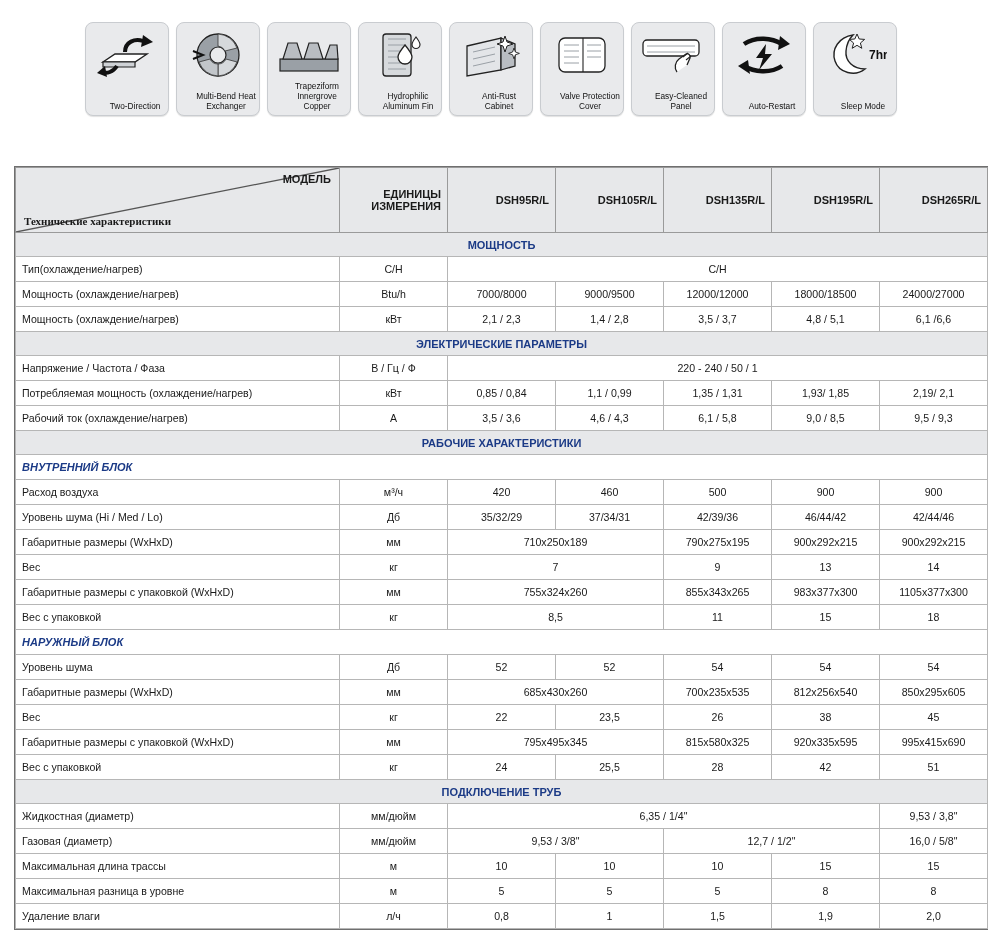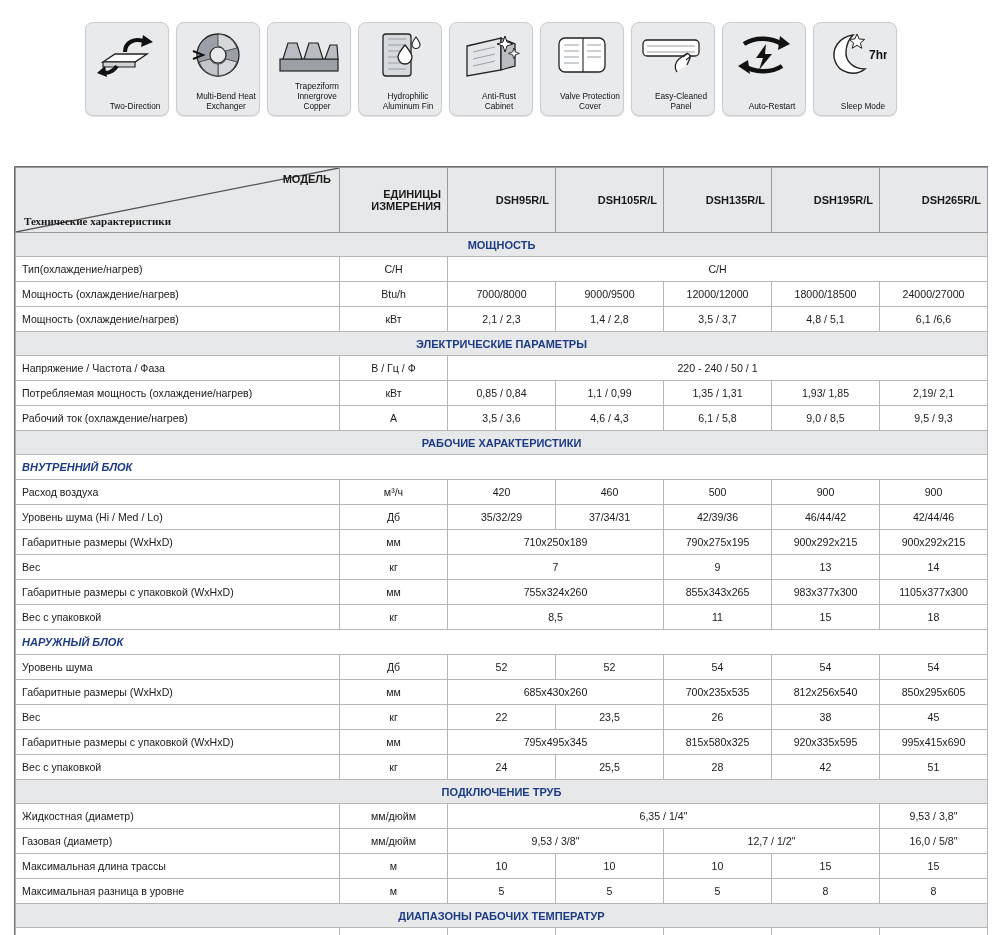--- a/index.html
+++ b/index.html
@@ -474,23 +474,20 @@
       <tr>
         <td class="label">Максимальная разница в уровне</td>
         <td class="unit">м</td>
         <td class="val">5</td>
         <td class="val">5</td>
         <td class="val">5</td>
         <td class="val">8</td>
         <td class="val">8</td>
       </tr>
 
-      <tr class="section">
-        <td colspan="7">ДИАПАЗОНЫ РАБОЧИХ ТЕМПЕРАТУР</td>
-      </tr>
 
       <tr>
         <td class="label">Удаление влаги</td>
         <td class="unit">л/ч</td>
         <td class="val">0,8</td>
         <td class="val">1</td>
         <td class="val">1,5</td>
         <td class="val">1,9</td>
         <td class="val">2,0</td>
       </tr>

